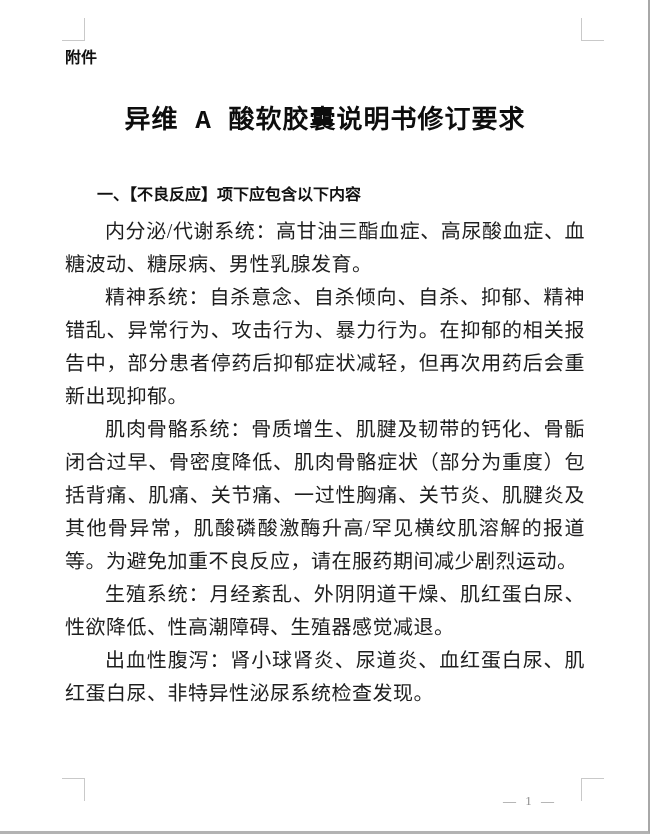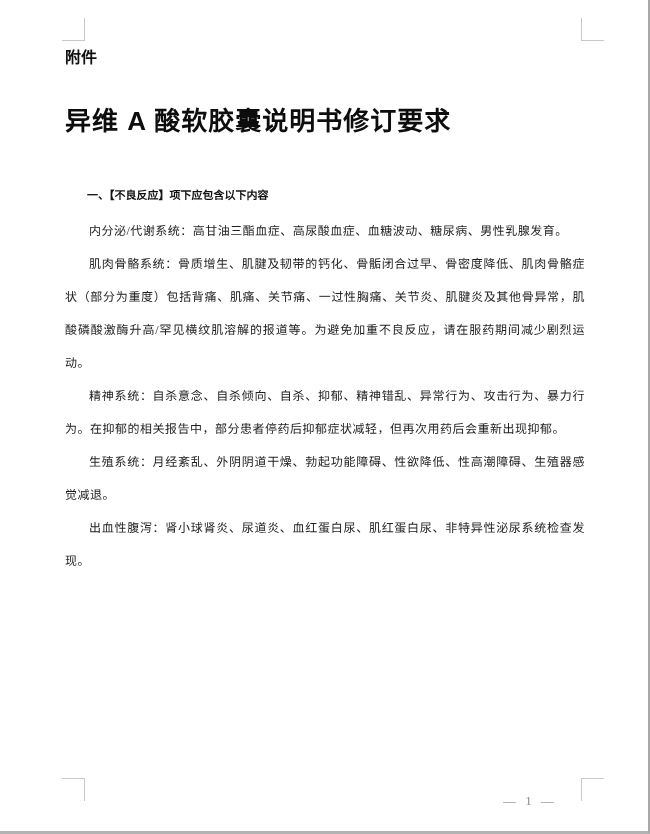--- a/index.html
+++ b/index.html
@@ -38,40 +38,41 @@
   }
   .attachment-label {
     font-family: "Liberation Sans", sans-serif;
     font-weight: bold;
     font-size: 16px;
     line-height: 20px;
     color: #111111;
   }
   .doc-title {
     margin: 37px 0 0 0;
-    font-family: Liberation Sans, sans-serif;
+    font-family: Liberation Mono, monospace;
     font-weight: bold;
     font-size: 26px;
     line-height: 32px;
+    text-align: center;
     color: #0d0d0d;
     letter-spacing: 1px;
   }
   .section-heading {
     margin: 46px 0 8px 0;
     font-family: "Liberation Sans", sans-serif;
     font-weight: bold;
-    font-size: 11px;
+    font-size: 16px;
     line-height: 24px;
     text-indent: 2em;
     color: #111111;
   }
   .body-para {
     margin: 0;
     font-family: "Liberation Serif", serif;
-    font-size: 12px;
+    font-size: 20px;
     line-height: 33px;
     text-indent: 2em;
     text-align: justify;
     text-align-last: left;
     letter-spacing: 0.5px;
     color: #1e1e1e;
   }
   .page-number {
     position: absolute;
     left: 503px;
@@ -94,21 +95,21 @@
   <div class="crop br"></div>
 
   <div class="content">
     <div class="attachment-label">附件</div>
 
     <h1 class="doc-title">异维 A 酸软胶囊说明书修订要求</h1>
 
     <h2 class="section-heading">一、【不良反应】项下应包含以下内容</h2>
 
     <p class="body-para">内分泌/代谢系统：高甘油三酯血症、高尿酸血症、血糖波动、糖尿病、男性乳腺发育。</p>
+    <p class="body-para">精神系统：自杀意念、自杀倾向、自杀、抑郁、精神错乱、异常行为、攻击行为、暴力行为。在抑郁的相关报告中，部分患者停药后抑郁症状减轻，但再次用药后会重新出现抑郁。</p>
     <p class="body-para">肌肉骨骼系统：骨质增生、肌腱及韧带的钙化、骨骺闭合过早、骨密度降低、肌肉骨骼症状（部分为重度）包括背痛、肌痛、关节痛、一过性胸痛、关节炎、肌腱炎及其他骨异常，肌酸磷酸激酶升高/罕见横纹肌溶解的报道等。为避免加重不良反应，请在服药期间减少剧烈运动。</p>
-    <p class="body-para">精神系统：自杀意念、自杀倾向、自杀、抑郁、精神错乱、异常行为、攻击行为、暴力行为。在抑郁的相关报告中，部分患者停药后抑郁症状减轻，但再次用药后会重新出现抑郁。</p>
-    <p class="body-para">生殖系统：月经紊乱、外阴阴道干燥、勃起功能障碍、性欲降低、性高潮障碍、生殖器感觉减退。</p>
+    <p class="body-para">生殖系统：月经紊乱、外阴阴道干燥、肌红蛋白尿、性欲降低、性高潮障碍、生殖器感觉减退。</p>
     <p class="body-para">出血性腹泻：肾小球肾炎、尿道炎、血红蛋白尿、肌红蛋白尿、非特异性泌尿系统检查发现。</p>
   </div>
 
   <div class="page-number">— 1 —</div>
 
 </div>
 
 </body></html>

